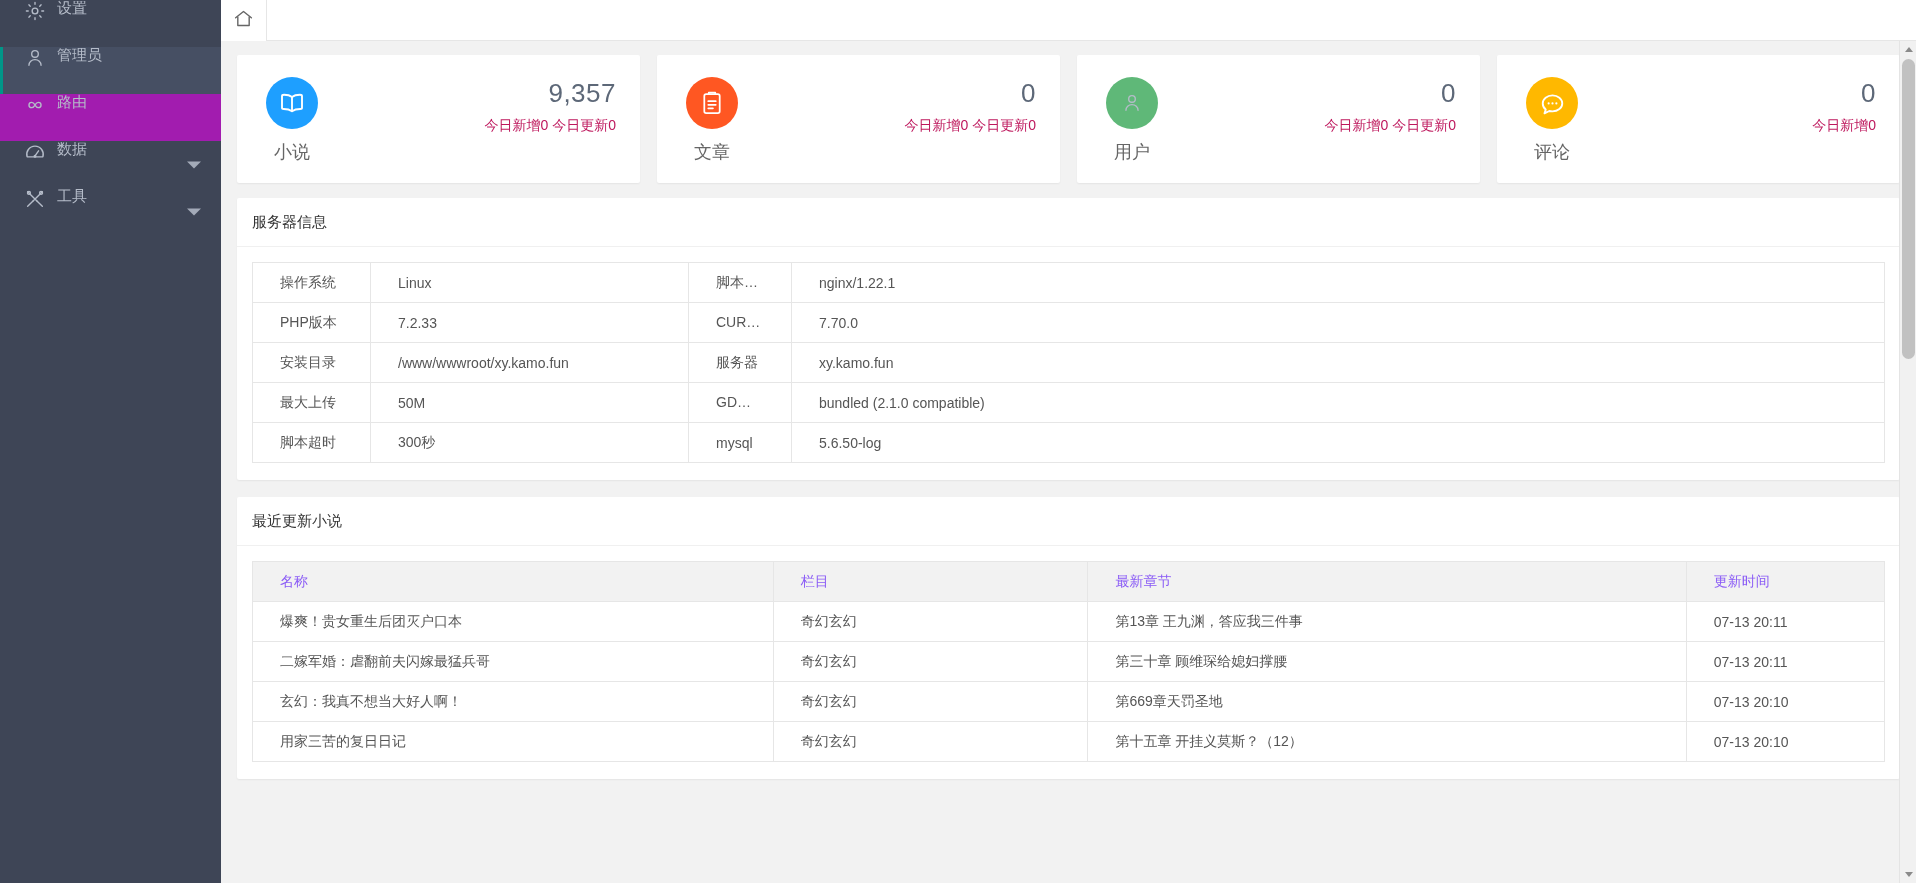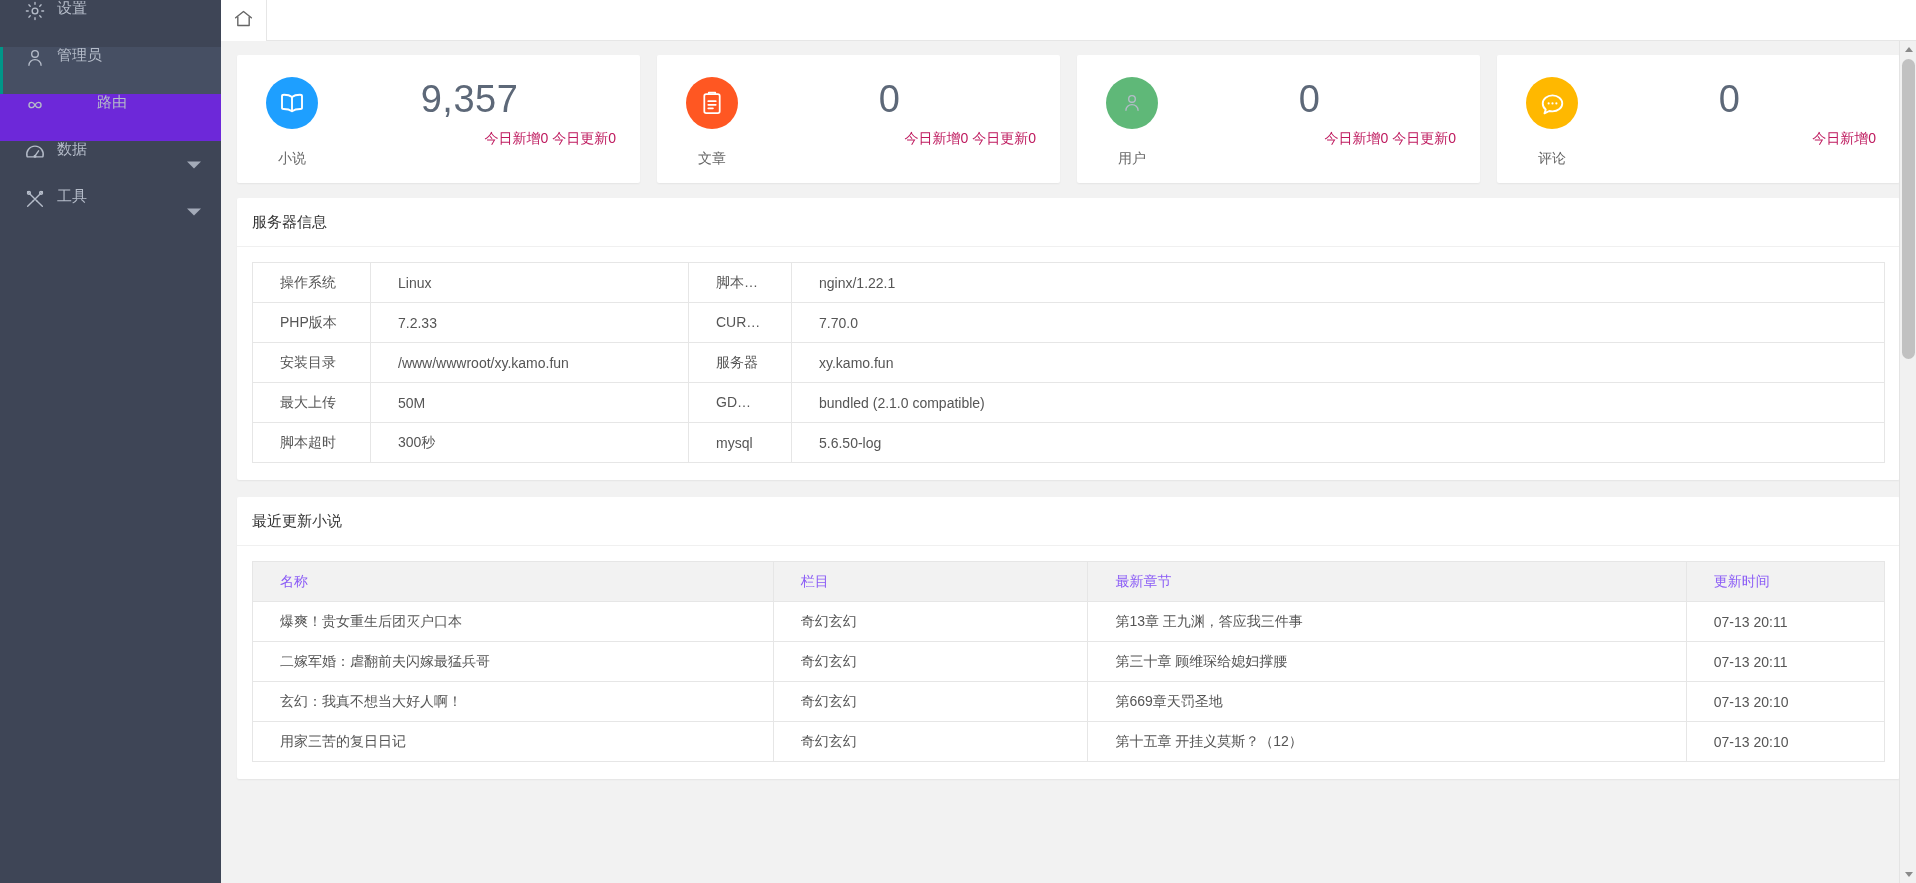--- a/index.html
+++ b/index.html
@@ -29,21 +29,21 @@
     width: 22px; height: 22px; margin-right: 11px;
     display: flex; align-items: center; justify-content: center;
     flex: 0 0 auto;
   }
   .nav-item .ic svg { display:block; }
   .nav-item.active { background: #464f63; }
   .nav-item.active::before {
     content: ""; position: absolute; left: 0; top: 0;
     width: 3px; height: 100%; background: #009688;
   }
-  .nav-item.hl { background: #6d28d9; gap: 40px; }
+  .nav-item.hl { background: #a21caf; }
   .nav-label { line-height: 1; }
   .caret {
     position: absolute; right: 20px; top: 50%;
     width: 0; height: 0;
     border-left: 7px solid transparent;
     border-right: 7px solid transparent;
     border-top: 7px solid #a3aab8;
     transform: translateY(-50%);
   }
 
@@ -90,29 +90,28 @@
   .card-left {
     display: flex; flex-direction: column; align-items: center;
     width: 62px; flex: 0 0 auto;
   }
   .circ {
     width: 52px; height: 52px; border-radius: 50%;
     display: flex; align-items: center; justify-content: center;
   }
   .circ svg { display:block; }
   .card-cat {
-    margin-top: 21px; font-size: 14px; color: #666; white-space: nowrap;
+    margin-top: 11px; font-size: 18px; color: #666; white-space: nowrap;
   }
   .card-right {
     flex: 1; text-align: right; padding-top: 2px;
   }
   .card-num {
-    font-size: 38px; color: #5d6878; font-weight: 400; line-height: 1.1;
+    font-size: 26px; color: #5d6878; font-weight: 400; line-height: 1.1;
     letter-spacing: .5px;
-    text-align: center;
   }
   .card-sub {
     margin-top: 9px; font-size: 14px; color: #be185d; white-space: nowrap;
   }
 
   
   .panel {
     background: #fff; border-radius: 2px;
     box-shadow: 0 1px 2px rgba(0,0,0,.06);
     margin-bottom: 17px;

